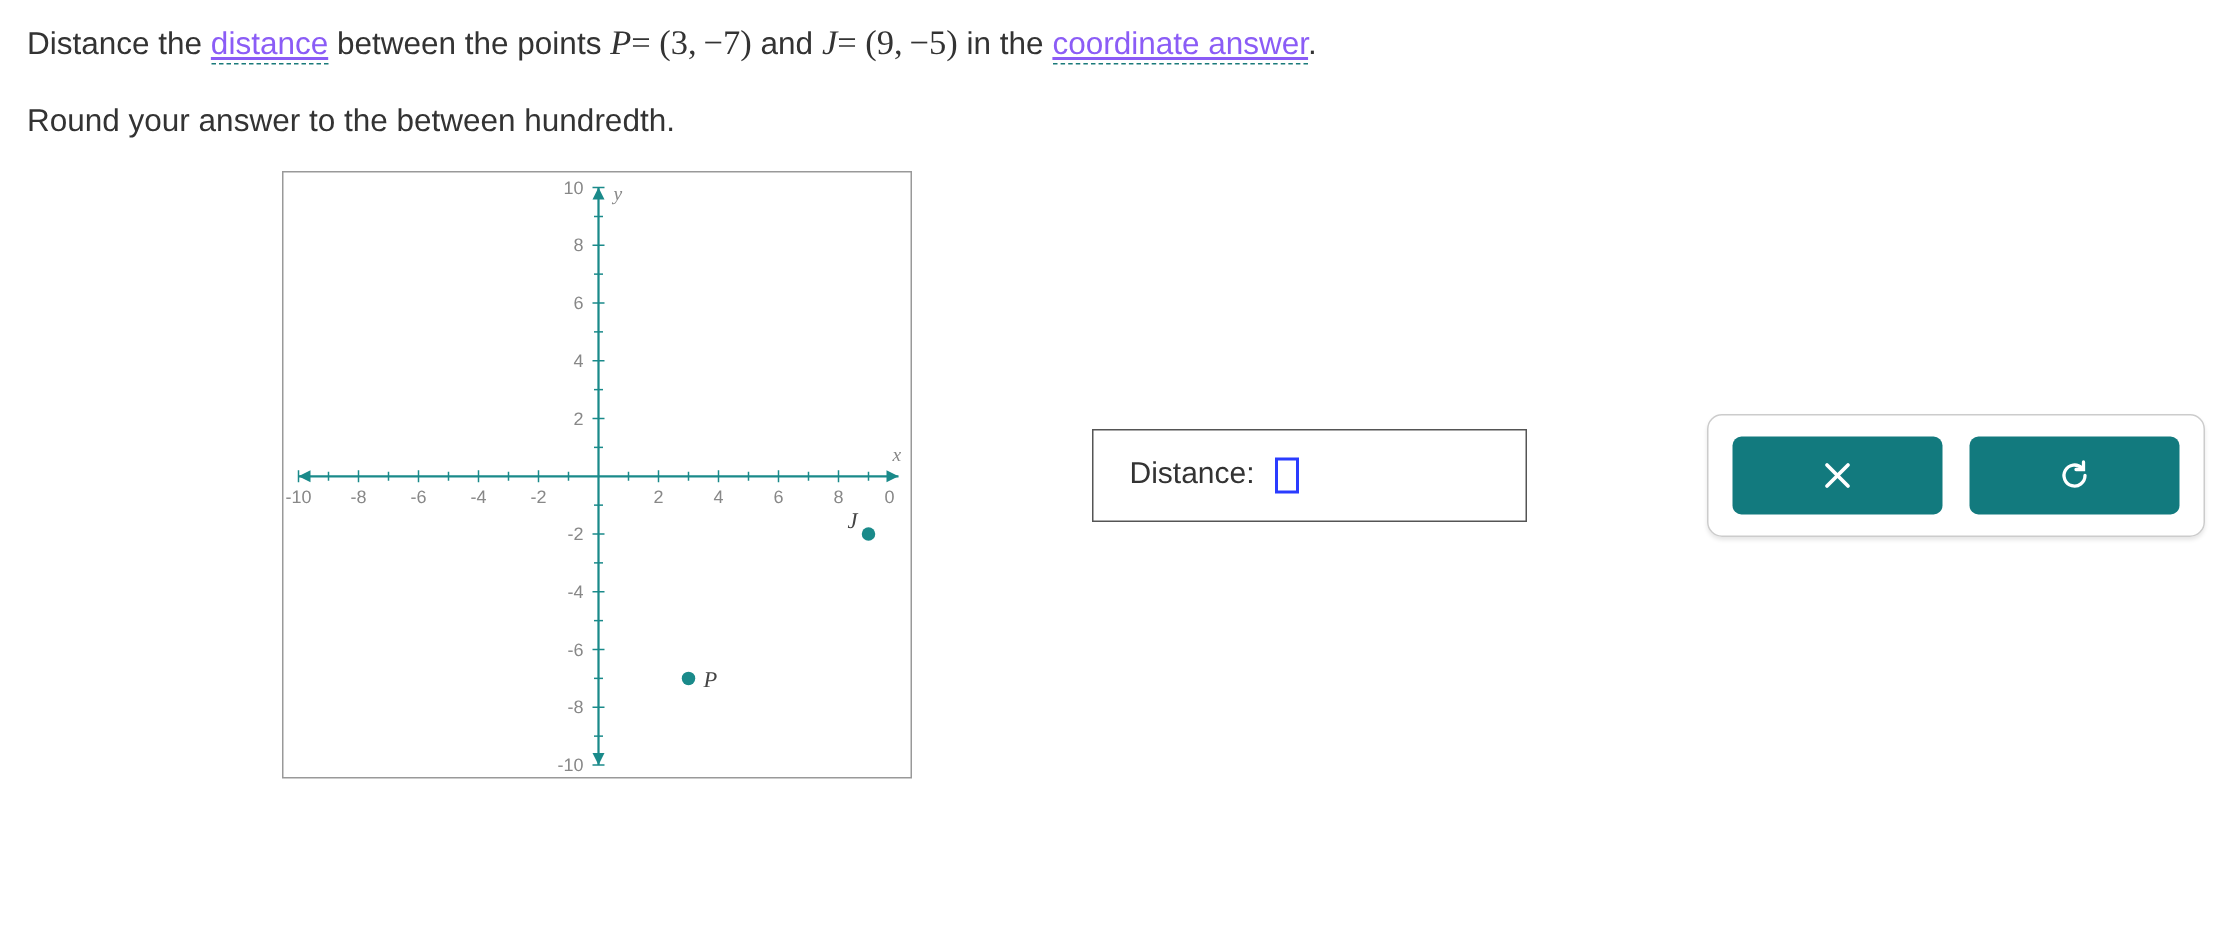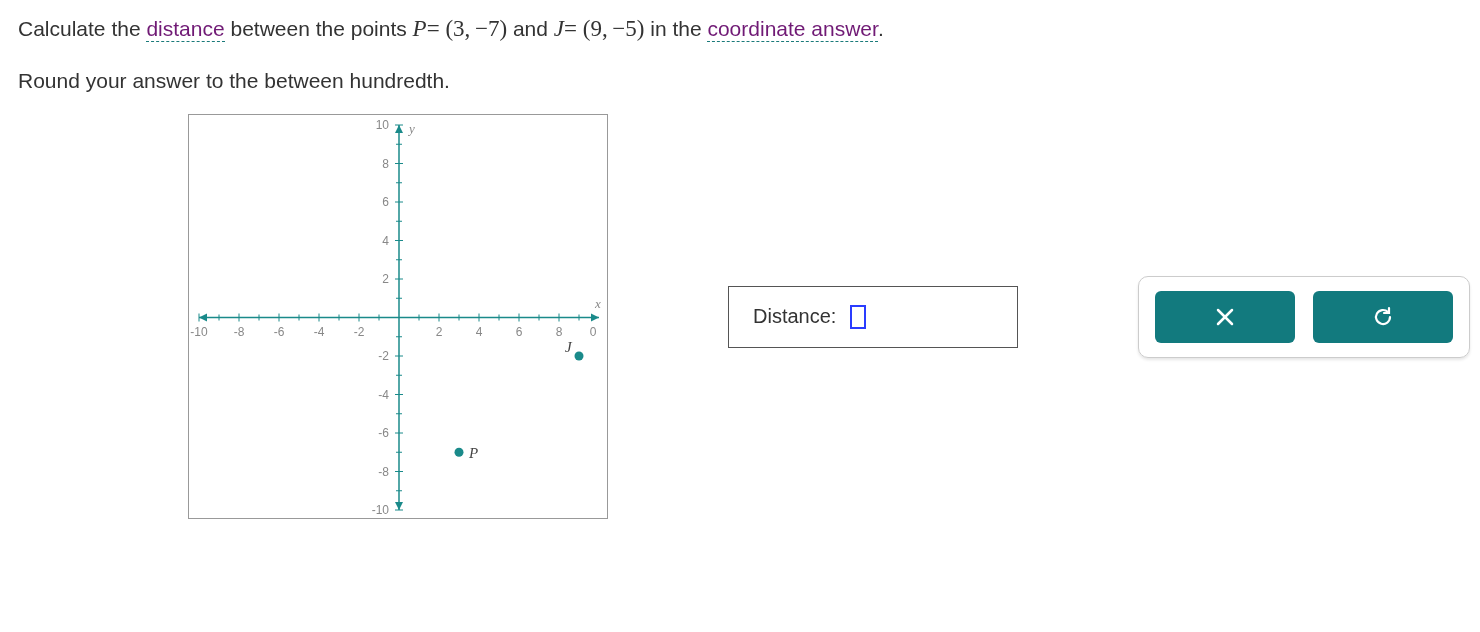--- a/index.html
+++ b/index.html
@@ -11,23 +11,24 @@
     background: #fff;
     width: 1480px;
   }
   .problem-text {
     font-size: 21px;
     line-height: 1.5;
     color: #333;
     margin-bottom: 18px;
   }
   .link {
-    color: #701a75;
+    color: #8b5cf6;
     border-bottom: 1px dashed #1a7a7a;
     padding-bottom: 1px;
+    text-decoration: underline;
   }
   .mathvar { font-style: italic; font-family: 'Times New Roman', serif; font-size: 23px; }
   .mathparen { font-family: 'Times New Roman', serif; font-size: 23px; }
   .content-row {
     display: flex;
     align-items: center;
     gap: 120px;
     margin-top: 10px;
     padding-left: 170px;
   }
@@ -81,21 +82,21 @@
     align-items: center;
     justify-content: center;
     cursor: pointer;
   }
   .btn svg { stroke: #fff; }
 </style>
 </head>
 <body>
 
 <div class="problem-text">
-  <span>Calculate the </span><span class="link">distance</span><span> between the points </span><span class="mathvar">P</span><span class="mathparen">= </span><span class="mathparen">(3, −7)</span><span> and </span><span class="mathvar">J</span><span class="mathparen">= </span><span class="mathparen">(9, −5)</span><span> in the </span><span class="link">coordinate answer</span><span>.</span>
+  <span>Distance the </span><span class="link">distance</span><span> between the points </span><span class="mathvar">P</span><span class="mathparen">= </span><span class="mathparen">(3, −7)</span><span> and </span><span class="mathvar">J</span><span class="mathparen">= </span><span class="mathparen">(9, −5)</span><span> in the </span><span class="link">coordinate answer</span><span>.</span>
 </div>
 
 <div class="problem-text">Round your answer to the between hundredth.</div>
 
 <div class="content-row">
 
   <div class="graph-box">
     <svg id="graph-svg" width="420" height="405" viewBox="0 0 420 405">
         <line x1="10" y1="202.5" x2="410" y2="202.5" stroke="#1a8a8a" stroke-width="1.5"></line>
         <line x1="210" y1="10" x2="210" y2="395" stroke="#1a8a8a" stroke-width="1.5"></line>

